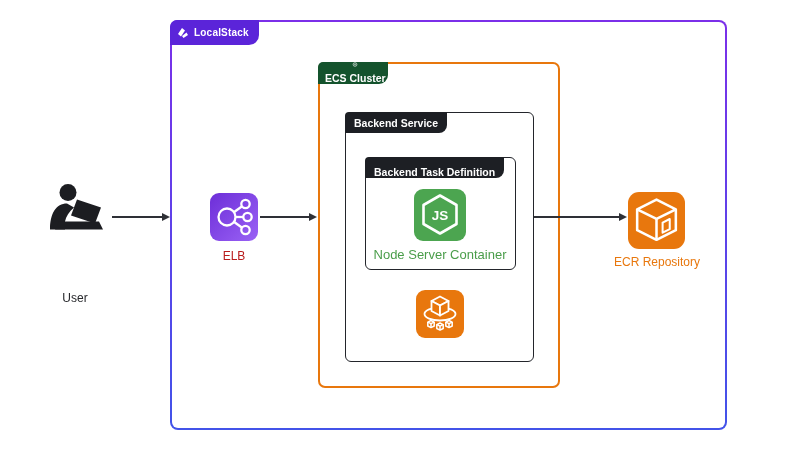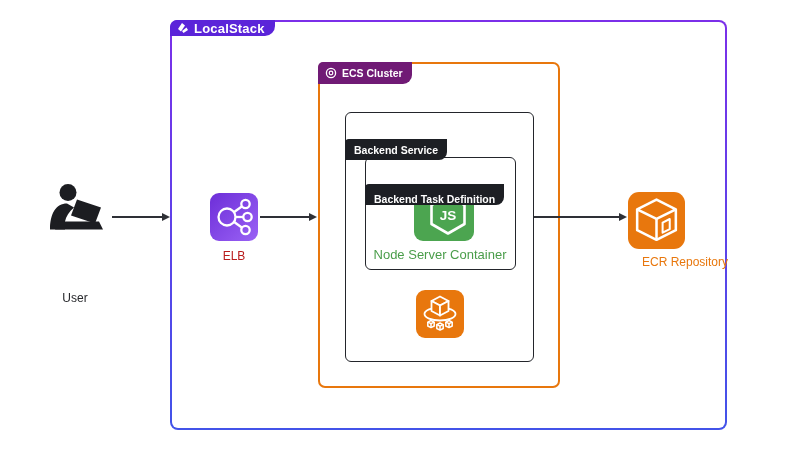--- a/index.html
+++ b/index.html
@@ -12,44 +12,44 @@
     border:2px solid transparent;
     background:linear-gradient(#fff,#fff) padding-box,
                linear-gradient(180deg,#7b2fe9,#4253e9) border-box;}
   .ecs-box{left:318px;top:62px;width:242px;height:326px;border:2px solid #e8770d;border-radius:7px;}
   .service-box{left:345px;top:112px;width:189px;height:250px;border:1.5px solid #23252b;border-radius:6px;}
   .task-box{left:365px;top:157px;width:151px;height:113px;border:1.5px solid #23252b;border-radius:6px;}
 
   
   .badge{position:absolute;display:inline-flex;align-items:center;gap:5px;color:#fff;
          white-space:nowrap;z-index:3;}
-  .badge-localstack{left:170px;top:20px;height:16px;padding:0 10px 0 7px;background:#5b24d9;
-         border-radius:7px 0 10px 0;font-size:13px;font-weight:bold;letter-spacing:.2px;}
-  .badge-ecs{left:318px;top:62px;height:22px;padding:0 9px 0 7px;background:#701a75;
-         border-radius:5px 0 9px 0;font-size:10.5px;font-weight:600;}
+  .badge-localstack{left:170px;top:20px;height:25px;padding:0 10px 0 7px;background:#5b24d9;
+         border-radius:7px 0 10px 0;font-size:10px;font-weight:bold;letter-spacing:.2px;}
+  .badge-ecs{left:318px;top:62px;height:22px;padding:0 2px 0 7px;background:#14532d;
+         border-radius:5px 0 9px 0;font-size:10.5px;font-weight:600;flex-direction:column;}
   .badge-dark{background:#1d1f24;height:21px;padding:0 9px;border-radius:4px 0 8px 0;
-         font-size:10.5px;font-weight:600;margin-top:27px;}
+         font-size:10.5px;font-weight:600;}
   .badge-service{left:345px;top:112px;}
   .badge-task{left:365px;top:157px;align-items:flex-end;}
 
   
   .nicon{position:absolute;display:flex;align-items:center;justify-content:center;z-index:2;}
-  .node-icon{left:414px;top:189px;width:52px;height:52px;background:#4ca550;border-radius:9px;padding-left:8px;}
+  .node-icon{left:414px;top:189px;width:52px;height:52px;background:#4ca550;border-radius:9px;}
   .ecs-icon{left:416px;top:290px;width:48px;height:48px;background:#e8770d;border-radius:9px;}
   .elb-icon{left:210px;top:193px;width:48px;height:48px;border-radius:9px;
             background:linear-gradient(135deg,#6d2ed8,#9a62f5);}
   .ecr-icon{left:628px;top:192px;width:57px;height:57px;background:#e8770d;border-radius:11px;}
   .user-icon{left:47px;top:183px;width:56px;height:53px;}
 
   
   .nlabel{position:absolute;transform:translateX(-50%);font-size:12px;z-index:2;white-space:nowrap;}
   .user-label{left:75px;top:249px;color:#26272b;margin-top:42px;}
   .elb-label{left:234px;top:249px;color:#b91c1c;}
   .nodectr-label{left:440px;top:247px;color:#4a9d4a;font-size:13px;}
-  .ecr-label{left:657px;top:255px;color:#e8770d;margin-left:28px;}
+  .ecr-label{left:657px;top:255px;color:#e8770d;}
 
   
   .arrow-line{position:absolute;height:2px;background:#2e3036;z-index:2;}
   .arrow-head{position:absolute;width:0;height:0;border-top:4.5px solid transparent;
               border-bottom:4.5px solid transparent;border-left:8px solid #2e3036;z-index:2;}
 </style>
 </head>
 <body>
 
 <div class="stage">

